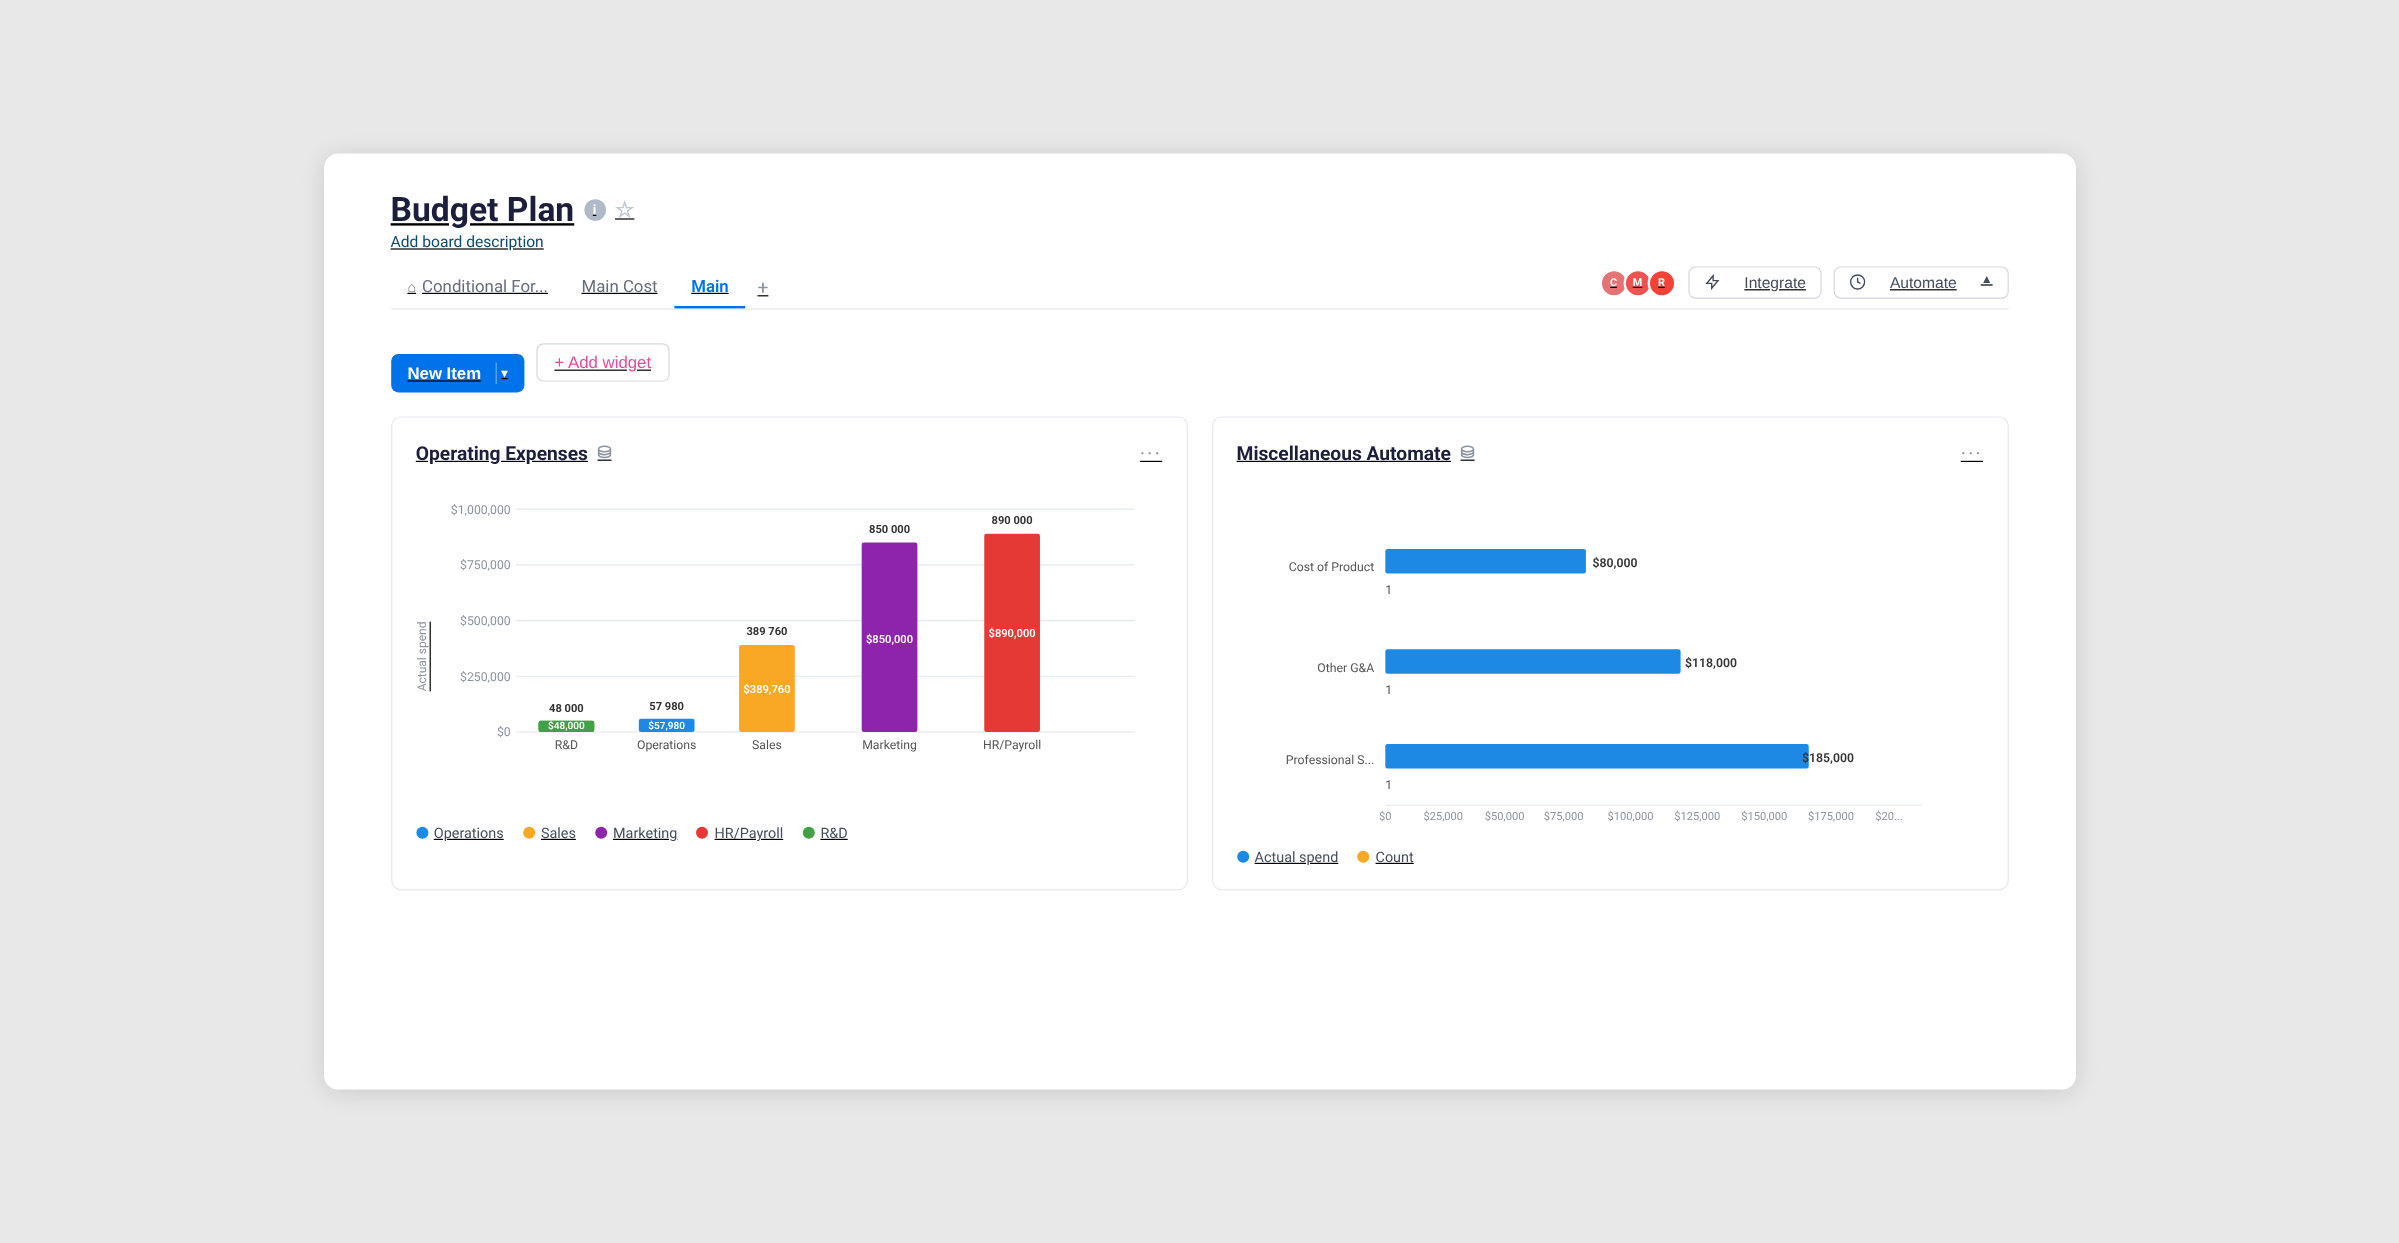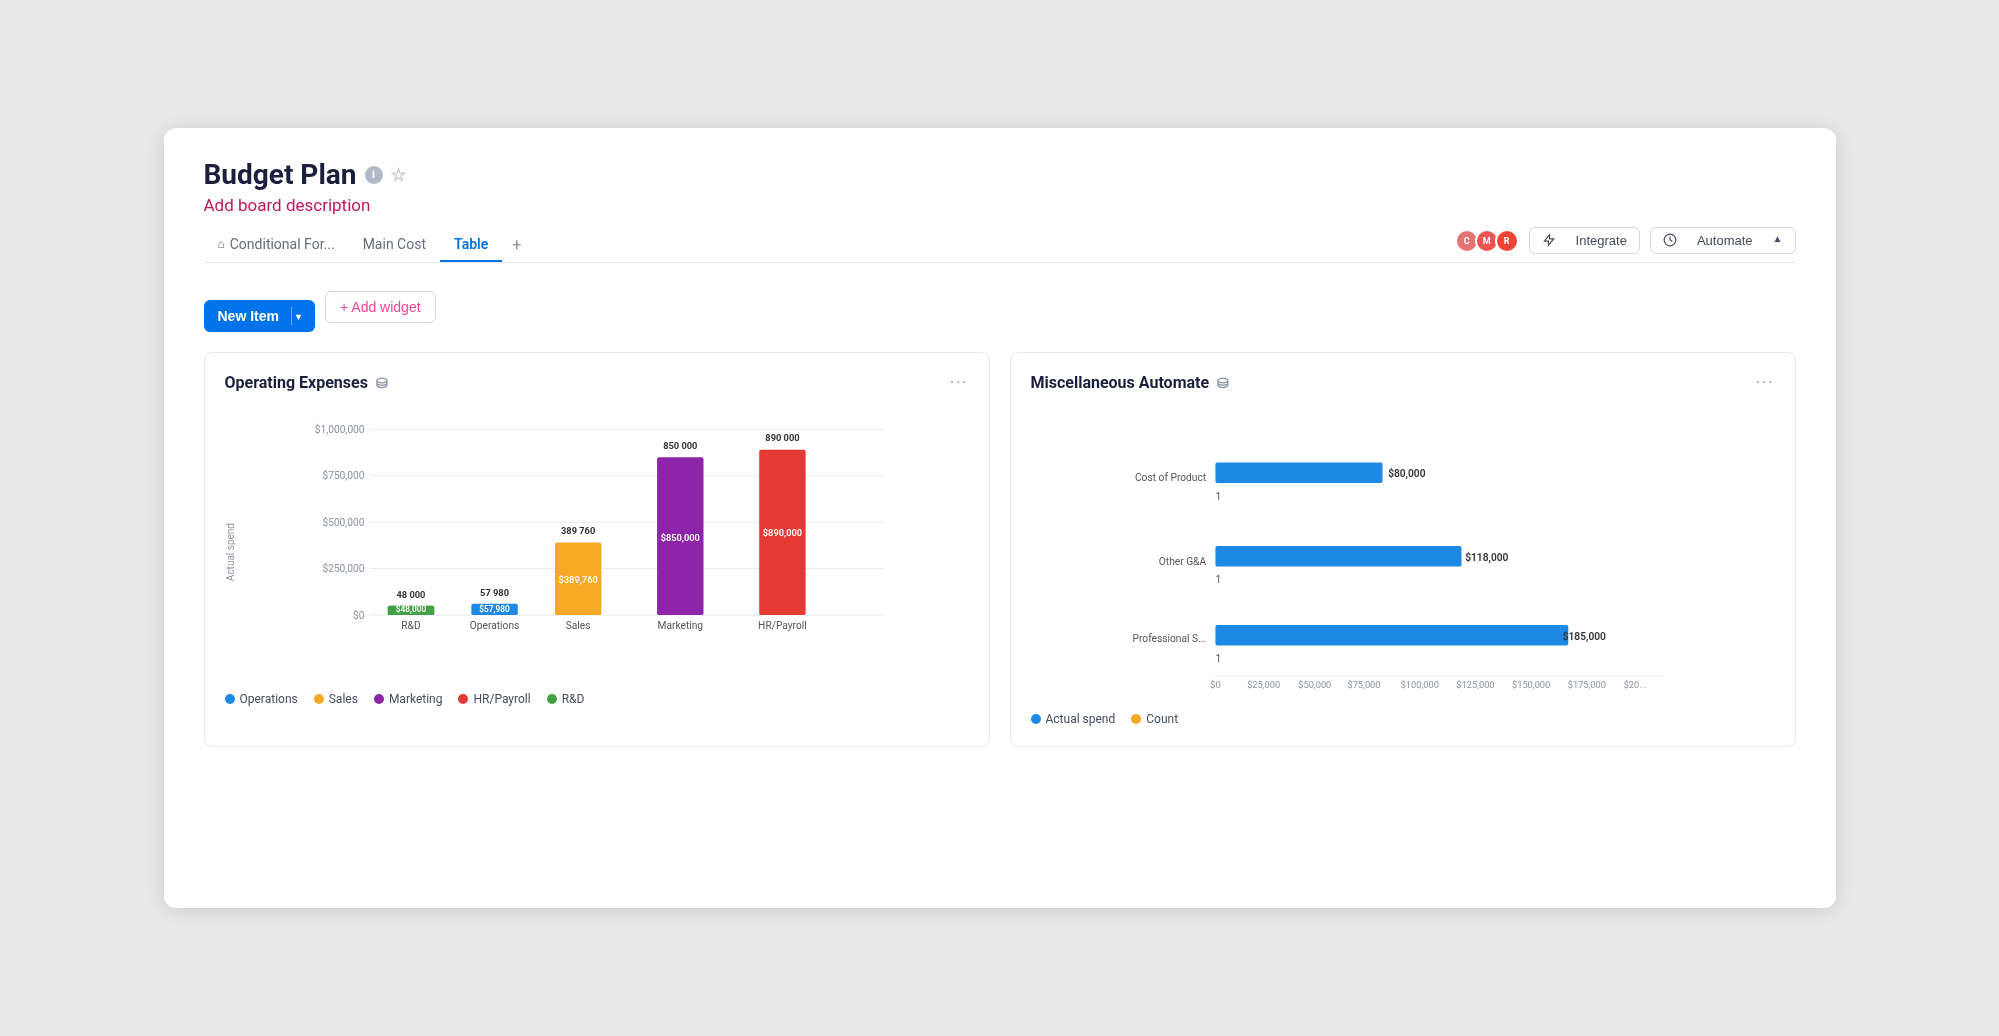--- a/index.html
+++ b/index.html
@@ -9,24 +9,25 @@
       display: flex;
       align-items: center;
       justify-content: center;
       min-height: 100vh;
       padding: 20px;
     }
     .app-container {
       background: #fff;
       border-radius: 12px;
       box-shadow: 0 2px 20px rgba(0,0,0,0.12);
-      width: 1672px;
+      width: 1460px;
       min-height: 780px;
-      padding: 30px 40px 40px;
+      padding: 30px 56px 40px;
       overflow: hidden;
+      text-decoration: underline;
     }
     .page-title {
       font-size: 28px;
       font-weight: 700;
       color: #1c1f3b;
       display: flex;
       align-items: center;
       gap: 8px;
     }
     .title-icon {
@@ -40,22 +41,22 @@
       color: white;
       font-weight: bold;
       cursor: pointer;
     }
     .star-icon {
       color: #c0c8d4;
       font-size: 18px;
       cursor: pointer;
     }
     .board-description {
-      color: #be185d;
-      font-size: 17px;
+      color: #0c4a6e;
+      font-size: 13px;
       margin-top: 4px;
       margin-bottom: 12px;
       cursor: pointer;
     }
     .tab-bar {
       display: flex;
       align-items: center;
       border-bottom: 1px solid #e4e8ef;
       margin-bottom: 18px;
       position: relative;
@@ -237,21 +238,21 @@
 
   <div class="tab-bar">
     <div class="tab-item">
       <span class="tab-icon">⌂</span>
       <span>Conditional For...</span>
     </div>
     <div class="tab-item">
       <span>Main Cost</span>
     </div>
     <div class="tab-item active">
-      <span>Table</span>
+      <span>Main</span>
     </div>
     <div class="tab-add">+</div>
 
     <div class="tab-bar-right">
       <div class="avatar-group">
         <div class="avatar" style="background:#e57373;">C</div>
         <div class="avatar" style="background:#ef5350;">M</div>
         <div class="avatar" style="background:#f44336;">R</div>
       </div>
       <button class="integrate-btn">

